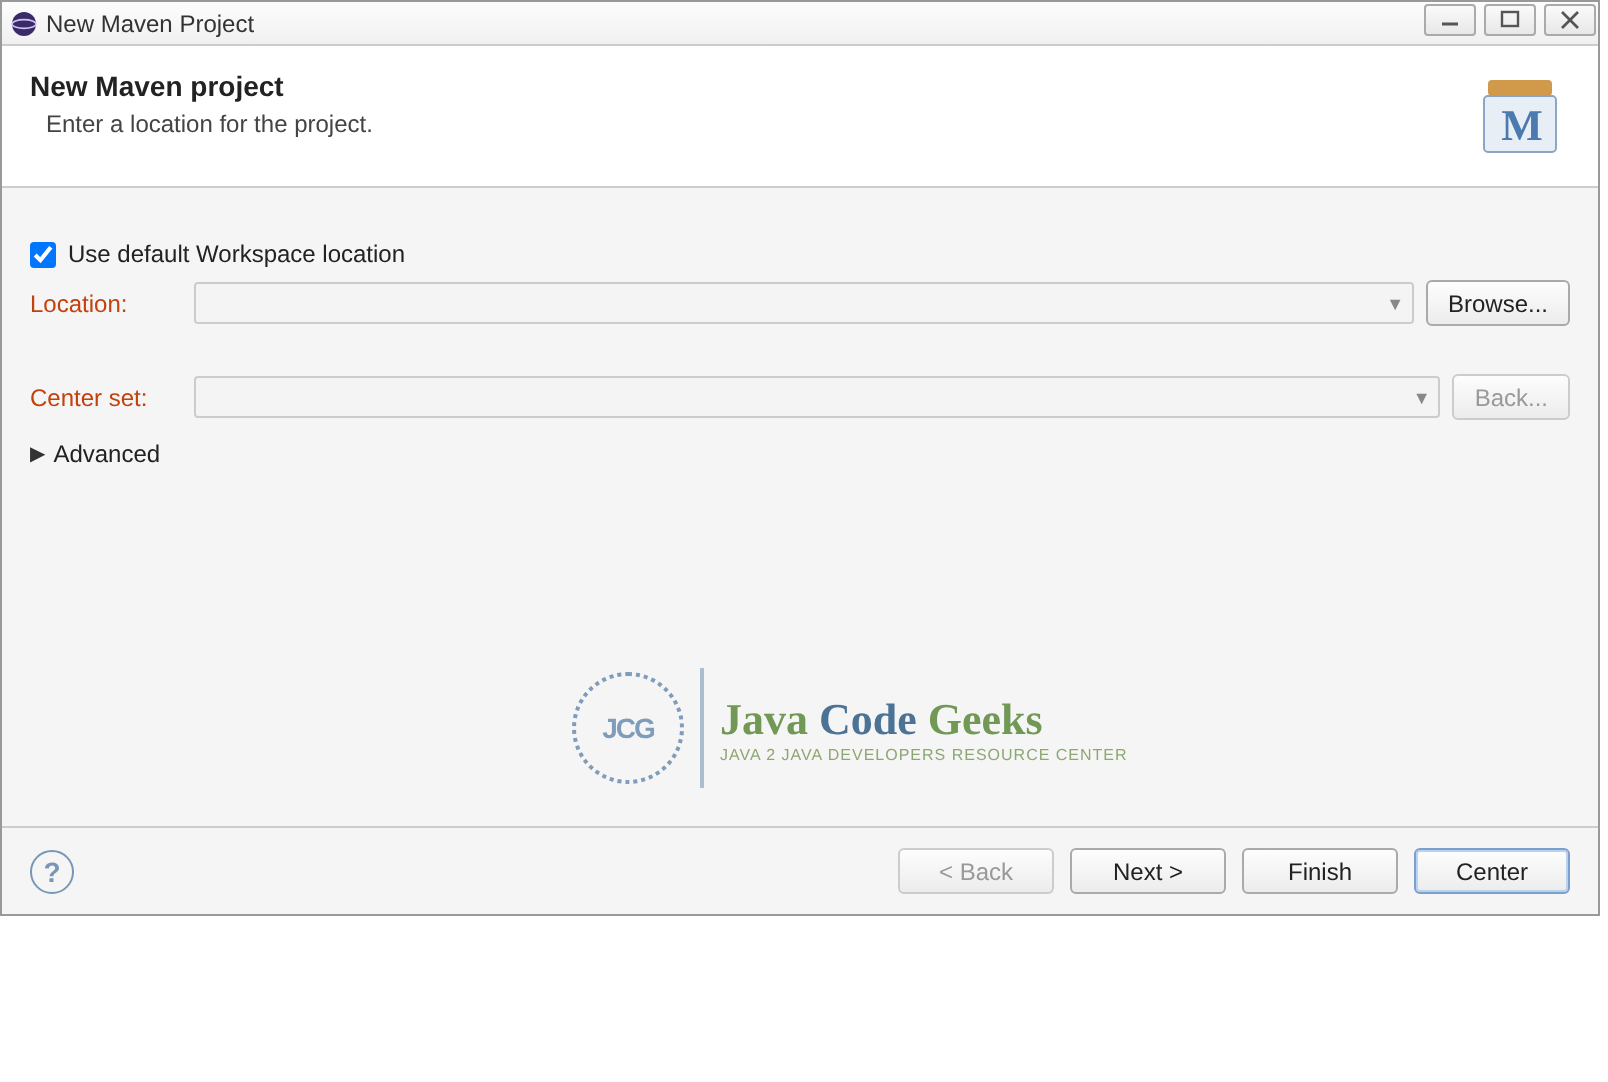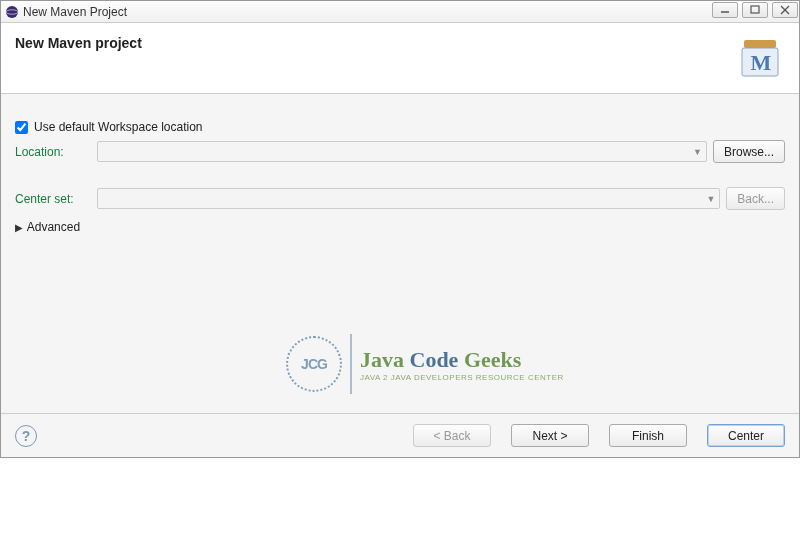--- a/index.html
+++ b/index.html
@@ -72,21 +72,21 @@
       margin-bottom: 10px;
       gap: 6px;
     }
     .form-row.tight { margin-bottom: 6px; }
     .form-row.indent { padding-left: 0; }
     input[type="checkbox"] {
       width: 13px; height: 13px;
       cursor: pointer;
     }
     .field-label { color: #222; }
-    .field-label.disabled { color: #15803d; }
+    .field-label.disabled { color: #c2410c; }
     .combo {
       flex: 1;
       height: 21px;
       background: #fbfbfb;
       border: 1px solid #bbb;
       border-radius: 2px;
       display: flex;
       align-items: center;
       justify-content: flex-end;
       padding-right: 4px;
@@ -151,21 +151,21 @@
     .help-icon {
       width: 22px; height: 22px;
       border: 1.5px solid #7a96b5;
       border-radius: 50%;
       display: flex; align-items: center; justify-content: center;
       color: #7a96b5;
       font-weight: bold;
       font-size: 14px;
       cursor: pointer;
     }
-    .footer-btns { margin-left: auto; display: flex; gap: 20px; }
+    .footer-btns { margin-left: auto; display: flex; gap: 8px; }
     .footer-btns .btn { min-width: 78px; }
     .footer-btns .btn.primary { border-color: #7aa0d0; box-shadow: 0 0 0 1px #bcd2ec inset; }
     .label-col { width: 76px; }
   </style>
 </head>
 <body>
 
 <div class="window">
 
   <div class="titlebar">
@@ -192,20 +192,21 @@
             <line x1="1" y1="1" x2="9" y2="9" stroke="#555" stroke-width="1.3"></line>
             <line x1="9" y1="1" x2="1" y2="9" stroke="#555" stroke-width="1.3"></line>
           </svg>
       </div>
     </div>
   </div>
 
   <div class="banner">
     <div class="banner-text">
       <div class="banner-title">New Maven project</div>
+      <div class="banner-desc">Enter a location for the project.</div>
     </div>
     <div class="banner-icon">
       <svg width="46" height="46" viewBox="0 0 46 46">
         <rect x="6" y="4" width="32" height="8" rx="2" fill="#d09a4a"></rect>
         <rect x="4" y="12" width="36" height="28" rx="2" fill="#e8eef5" stroke="#8aa6c4"></rect>
         <text x="23" y="34" text-anchor="middle" font-size="22" font-weight="bold" fill="#4a7ab0" font-family="Georgia,serif">M</text>
       </svg>
     </div>
   </div>
 

